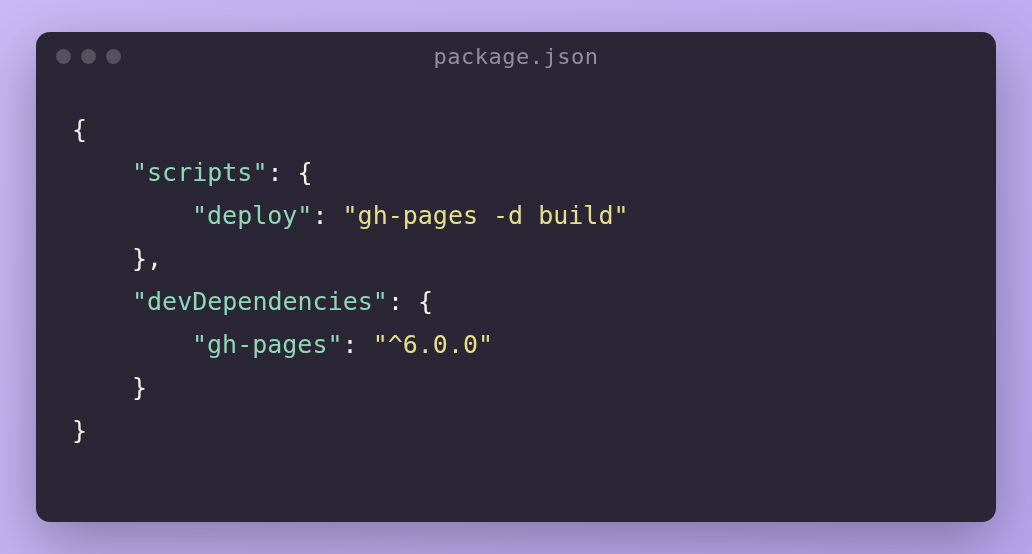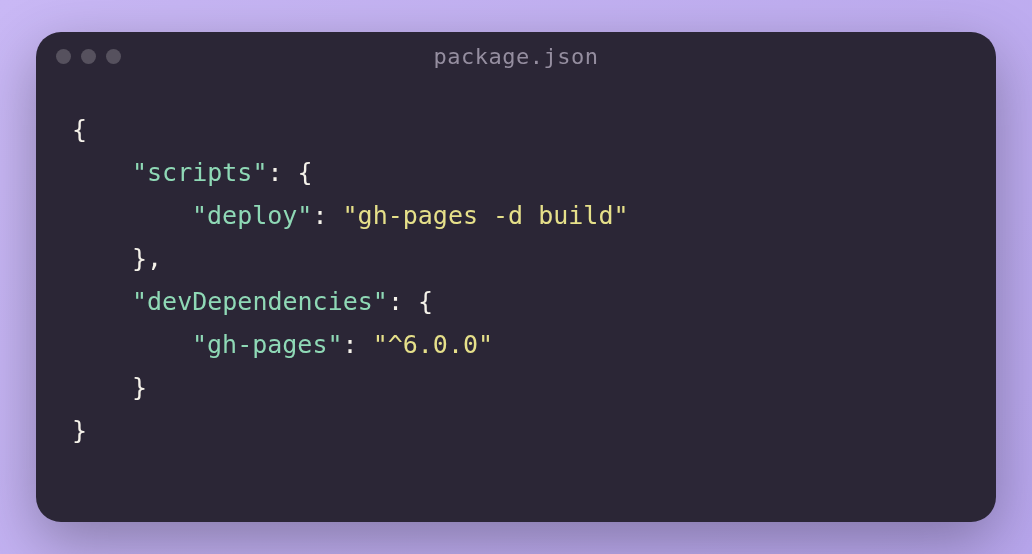--- a/index.html
+++ b/index.html
@@ -15,21 +15,21 @@
       display: flex;
       align-items: center;
       justify-content: center;
       font-family: ui-monospace, SFMono-Regular, 'SF Mono', Menlo, Monaco, Consolas, monospace;
     }
     
     .window {
       width: 960px;
       height: 490px;
       background: #2b2636;
-      border-radius: 25px;
+      border-radius: 14px;
       box-shadow: 0 20px 60px rgba(0,0,0,0.3);
       overflow: hidden;
       display: flex;
       flex-direction: column;
     }
     
     .title-bar {
       height: 48px;
       display: flex;
       align-items: center;

